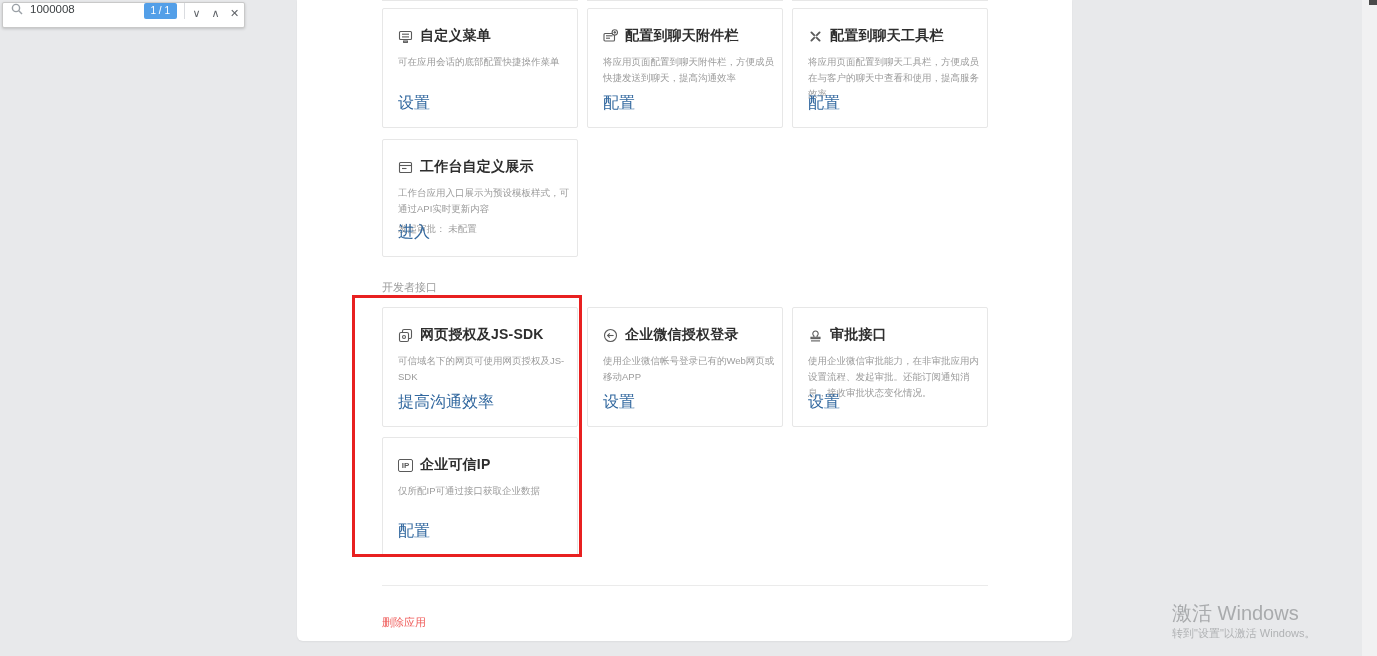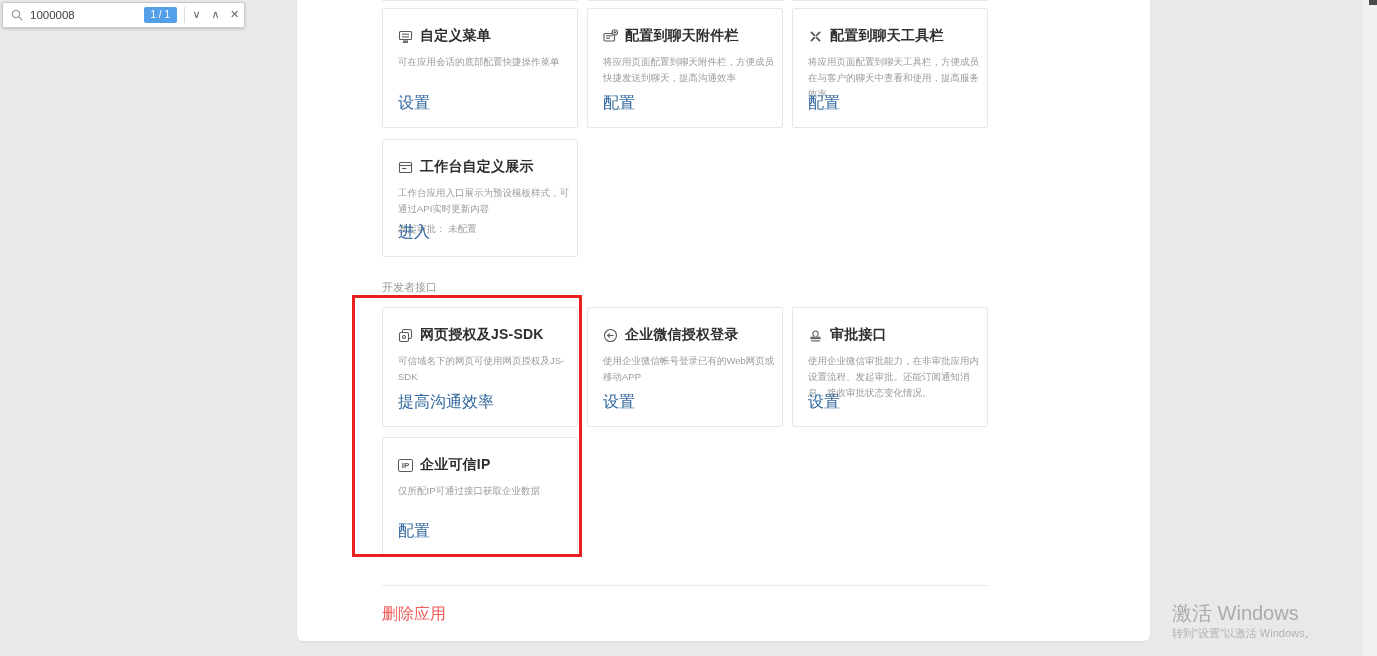--- a/index.html
+++ b/index.html
@@ -10,21 +10,21 @@
   }
   *{margin:0;padding:0;box-sizing:border-box;}
   html,body{width:1377px;height:656px;overflow:hidden;}
   body{
     font-family:"Liberation Sans","DejaVu Sans",sans-serif;
     background:#e8e9eb;
     position:relative;
   }
   
   .panel{
-    position:absolute;left:297px;top:0;width:853px;height:641px;
+    position:absolute;left:297px;top:0;width:775px;height:641px;
     background:#ffffff;border-radius:0 0 6px 6px;
     box-shadow:0 1px 2px rgba(0,0,0,.05);
     padding-left:11px;
   }
   .cut-card-bottom{
     position:absolute;top:0;height:1px;width:196px;background:#e7e7e7;
   }
   .card{
     position:absolute;width:196px;background:#fff;
     border:1px solid #e7e7e7;border-radius:2px;
@@ -41,34 +41,34 @@
   }
   .section-label{
     position:absolute;font-size:11px;color:#9b9b9b;
   }
   .highlight-box{
     position:absolute;border:3px solid var(--highlight_red);
     pointer-events:none;z-index:5;
   }
   .divider{position:absolute;height:1px;background:#ebebeb;}
   .delete-link{
-    position:absolute;font-size:16px;color:var(--delete_red);
-    text-decoration:none;cursor:pointer;
+    position:absolute;font-size:11px;color:var(--delete_red);
+    text-decoration:none;cursor:pointer;margin-top:11px;
   }
   .ipbox{
     flex:none;width:15px;height:13px;border:1px solid #5a5a5a;border-radius:2px;
     display:flex;align-items:center;justify-content:center;
     font-size:8px;font-weight:700;color:#5a5a5a;text-align:right;
   }
   
   .find-bar{
     position:absolute;left:2px;top:2px;width:243px;height:26px;
     background:#fff;border:1px solid #c9c9c9;border-radius:2px;
     box-shadow:0 1px 3px rgba(0,0,0,.18);
-    display:flex;align-items:center;z-index:20;
+    display:flex;align-items:flex-start;z-index:20;
   }
   .find-bar .mag{flex:none;margin-left:8px;stroke:#9aa0a6;fill:none;stroke-width:1.4;}
   .find-input{
     border:none;outline:none;background:transparent;
     margin-left:7px;font-size:11.5px;color:#3c4043;width:110px;
     font-family:inherit;
   }
   .find-badge{
     flex:none;background:var(--badge_blue);color:#fff;
     font-size:10px;line-height:16px;padding:0 7px;border-radius:2px;

